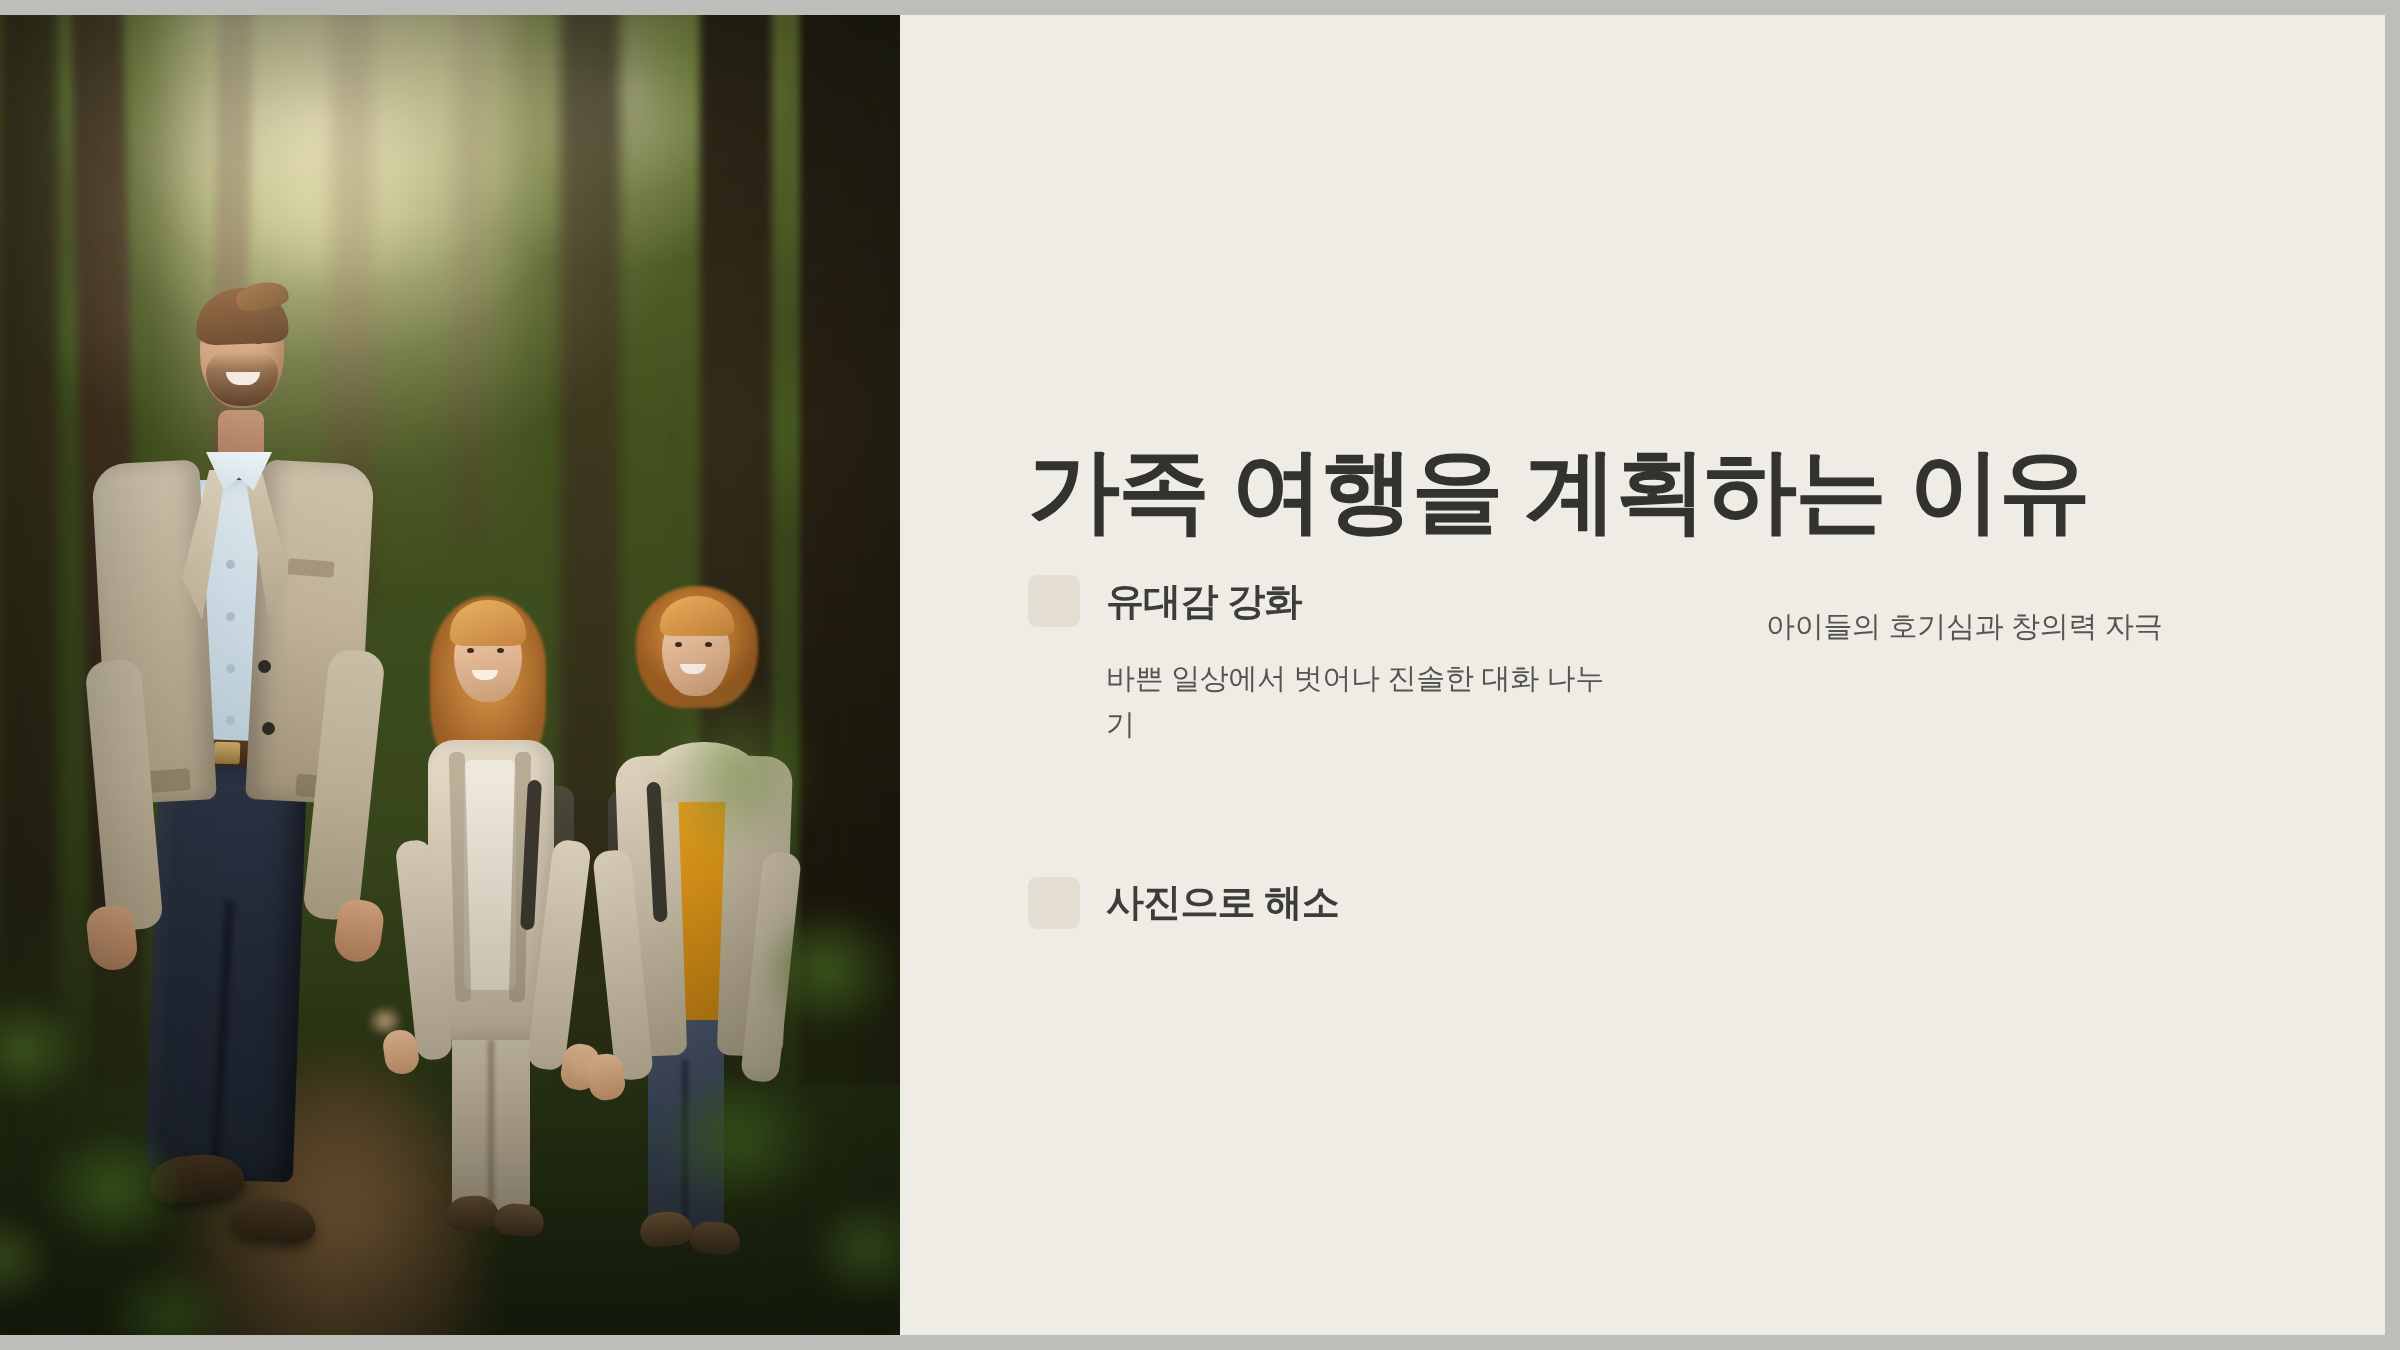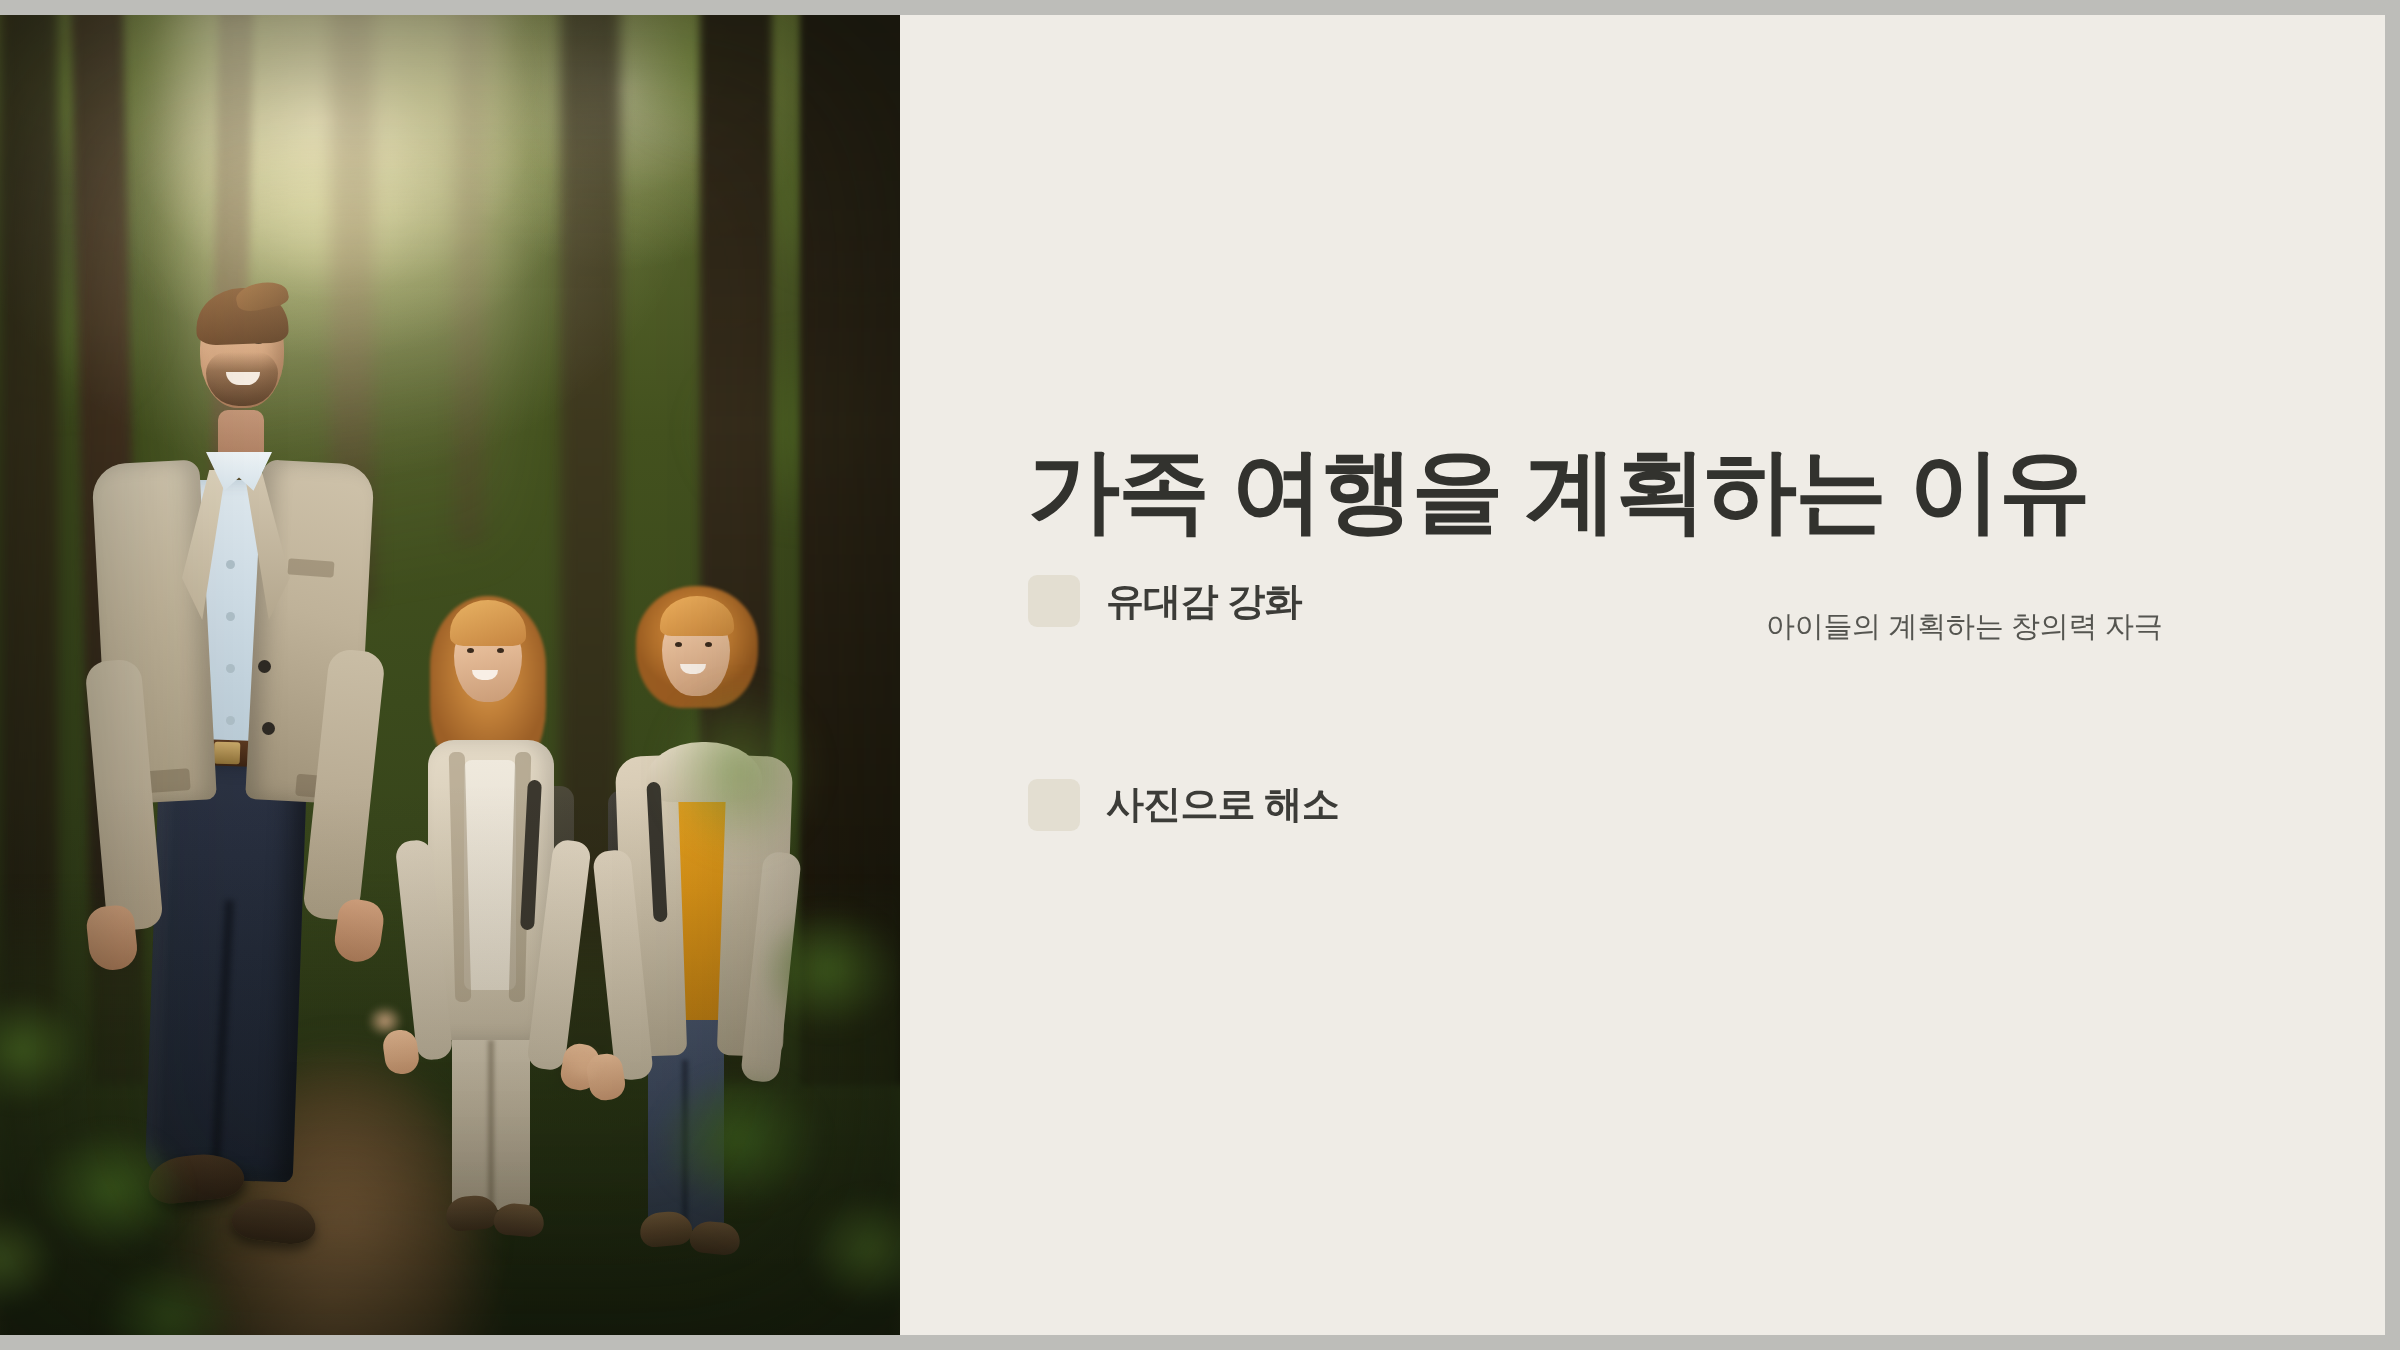--- a/index.html
+++ b/index.html
@@ -568,24 +568,25 @@
 
     <h1 id="page-title">가족 여행을 계획하는 이유</h1>
 
     <div id="feature-grid">
 
       <div class="feature-item">
         <div class="feature-head">
           <span class="feature-icon"></span>
           <span class="feature-title">유대감 강화</span>
         </div>
+        <p class="feature-desc">바쁜 일상에서 벗어나 진솔한 대화 나누기</p>
       </div>
 
       <div class="feature-item">
-        <p class="feature-desc">아이들의 계획하는 창의력 자극</p>
+        <p class="feature-desc">아이들의 호기심과 창의력 자극</p>
       </div>
 
       <div class="feature-item">
         <div class="feature-head">
           <span class="feature-icon"></span>
           <span class="feature-title">사진으로 해소</span>
         </div>
       </div>
 
 

